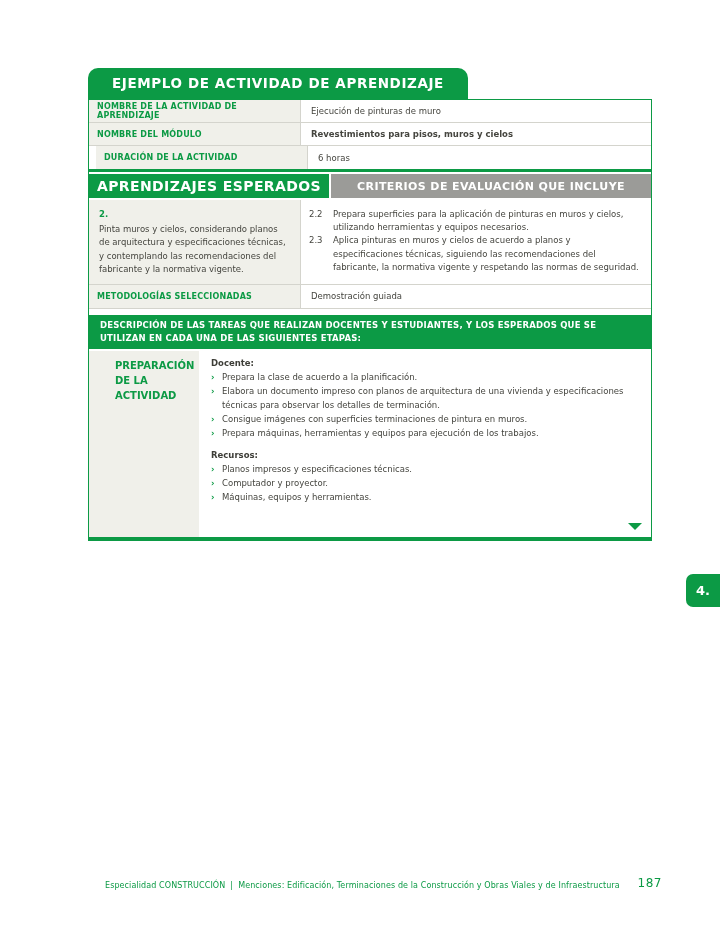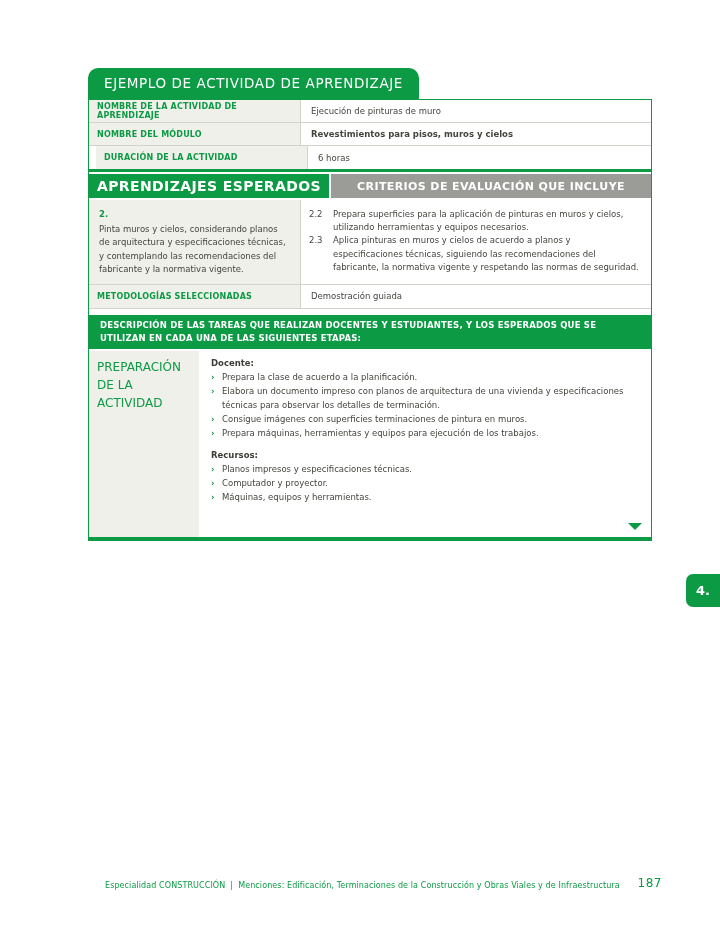--- a/index.html
+++ b/index.html
@@ -10,22 +10,22 @@
     --ink:#45453f;
   }
   *{margin:0;padding:0;box-sizing:border-box;}
   html,body{width:720px;height:932px;background:#fff;overflow:hidden;}
   body{font-family:"DejaVu Sans","Liberation Sans",sans-serif;position:relative;color:var(--ink);}
 
   .doc{position:absolute;left:88px;top:68px;width:564px;}
 
   .title-box{
     display:inline-block;background:var(--green);color:#fff;
-    font-size:13.5px;font-weight:normal;letter-spacing:.6px;
-    line-height:31px;height:31px;padding:0 16px;
+    font-size:13.5px;font-weight:bold;letter-spacing:.6px;
+    line-height:31px;height:31px;padding:0 24px;
     border-radius:10px 10px 0 0;
   }
 
   .tbl{
     border:1px solid var(--green);
     border-bottom:4px solid var(--green);
     background:#fff;position:relative;
   }
 
   .row{display:flex;align-items:stretch;}
@@ -74,21 +74,21 @@
 
   .banner{
     background:var(--green);color:#fff;padding:4px 11px;
     font-size:8.5px;font-weight:700;line-height:1.55;letter-spacing:.2px;
     margin-bottom:2px;
   }
 
   .prep-row{display:flex;min-height:186px;}
   .prep-label{
     width:110px;background:var(--cell-bg);color:var(--green);
-    font-size:12px;font-weight:400;line-height:1.5;padding:7px 8px;
+    font-size:10px;font-weight:700;line-height:1.5;padding:7px 26px;
   }
   .prep-content{flex:1;background:#fff;padding:7px 12px 7px 12px;}
   .sect-title{font-size:8.5px;font-weight:700;color:#3d3d37;margin-bottom:3px;}
   .bullet-item{display:grid;grid-template-columns:9px 1fr;column-gap:2px;
     font-size:8.5px;line-height:1.55;margin-bottom:1px;}
   .bullet-glyph{color:var(--green);font-weight:700;}
   .recursos-block{margin-top:10px;}
 
   .tri{
     position:absolute;right:9px;bottom:7px;width:0;height:0;

